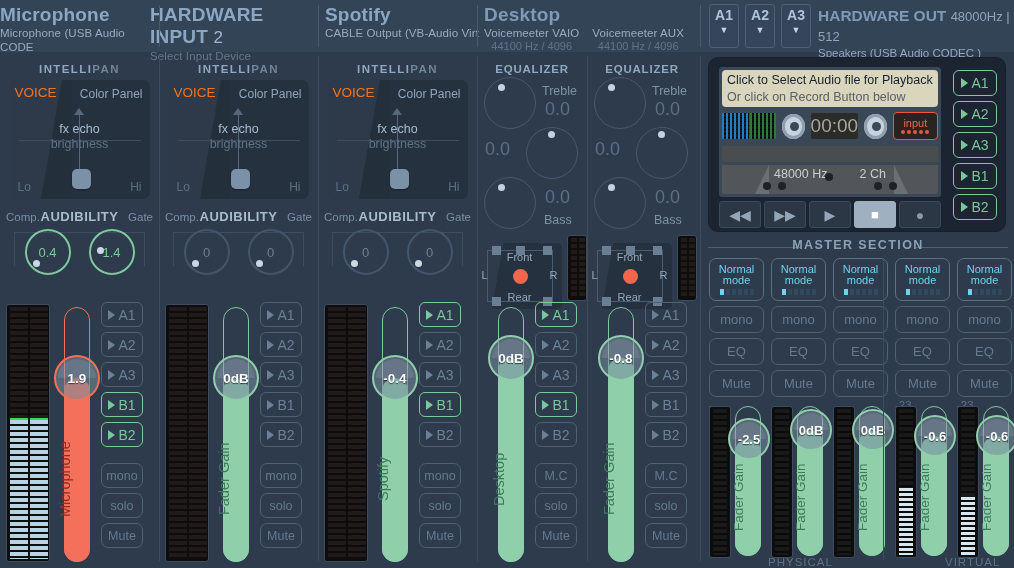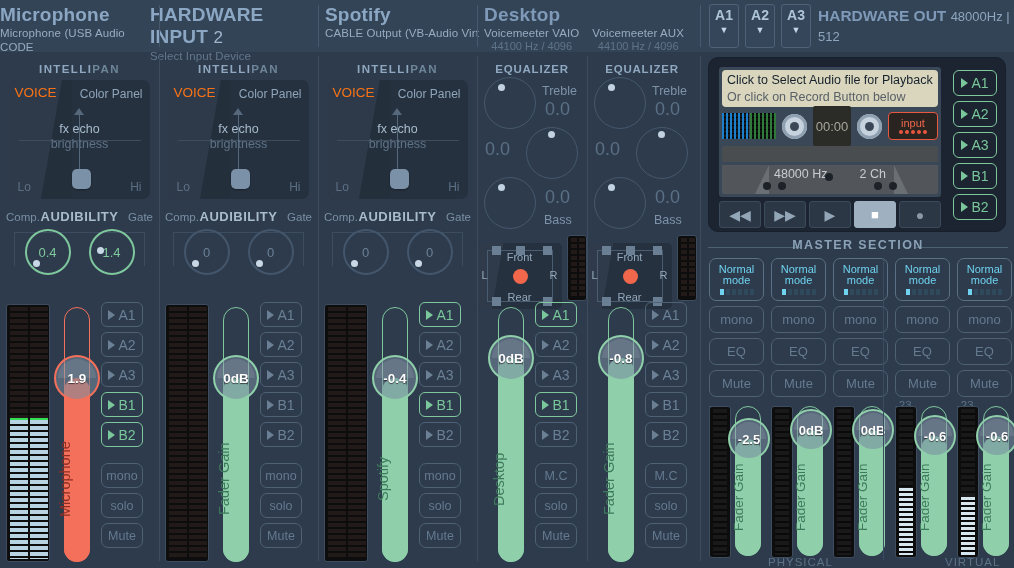--- a/index.html
+++ b/index.html
@@ -149,22 +149,22 @@
   .rec-file .l2 { font-size:12.5px; color:#5a6068; line-height:16px; }
   .rec-mid { position:absolute; left:3px; top:43px; right:3px; height:32px; display:flex; align-items:center; gap:6px; }
   .dotmat { width:27px; height:26px; background:#101820;
             background-image:repeating-linear-gradient(to right,#1d7ec9 0 2px,transparent 2px 4px),
                              repeating-linear-gradient(to bottom,#000 0 1px,transparent 1px 4px); }
   .dotmat2 { width:26px; height:26px; background:#0d1410;
             background-image:repeating-linear-gradient(to right,#2f7a3a 0 2px,transparent 2px 4px),
                              repeating-linear-gradient(to bottom,#000 0 1px,transparent 1px 4px); }
   .reel { width:25px; height:25px; border-radius:50%; background:#c6d2de; position:relative; box-shadow:inset 0 0 0 3px #8fa0b1; }
   .reel::after { content:""; position:absolute; left:8px; top:8px; width:9px; height:9px; border-radius:50%; background:#3a4756; }
-  .timebox { flex:1; height:40px; background:#2b2b28; border-radius:2px; display:flex; align-items:center; justify-content:center;
-             font-size:13px; color:#a7a79a; }
+  .timebox { flex:1; height:26px; background:#2b2b28; border-radius:2px; display:flex; align-items:center; justify-content:center;
+             font-size:19px; color:#a7a79a; }
   .inputbox { width:50px; height:28px; border:1.5px solid #e8573f; border-radius:4px; background:#2a2420;
               display:flex; flex-direction:column; align-items:center; justify-content:center; }
   .inputbox .t { font-size:11px; color:#f0654b; line-height:11px; }
   .inputbox .leds { display:flex; gap:2px; margin-top:1px; }
   .inputbox .leds i { width:4px; height:4px; border-radius:50%; background:#e8573f; display:block; }
   .rec-bar { position:absolute; left:3px; top:79px; right:3px; height:16px; background:#4a4d4f; border-radius:2px; }
   .rec-info { position:absolute; left:3px; top:98px; right:3px; height:29px; background:#52565a; border-radius:0 0 2px 2px; }
   .rec-info .tri { position:absolute; left:33px; top:0; width:0;height:0;
                    border-left:14px solid transparent; border-bottom:29px solid #6a6f74; }
   .rec-info .tri2 { position:absolute; right:30px; top:0; width:0;height:0;
@@ -252,20 +252,21 @@
         <div class="abtn">
           <span>A3</span>
           <span class="cv">▼</span>
         </div>
       </div>
     <div class="hwo">
       <div class="hwo-t">
         <span>HARDWARE OUT</span>
         <span class="hwo-rate">48000Hz | 512</span>
       </div>
+      <div class="hwo-s">Speakers (USB Audio CODEC )</div>
     </div>
     <div class="hdr-div" style="left:159px;"></div>
     <div class="hdr-div" style="left:318px;"></div>
     <div class="hdr-div" style="left:477px;"></div>
     <div class="hdr-div" style="left:700px;"></div>
   </div>
 
   <div id="input-strips">
       <div class="strip" style="left: 0px; width: 159px;">
         <div class="sec-title"><span class="b">INTELLI</span>PAN</div>

